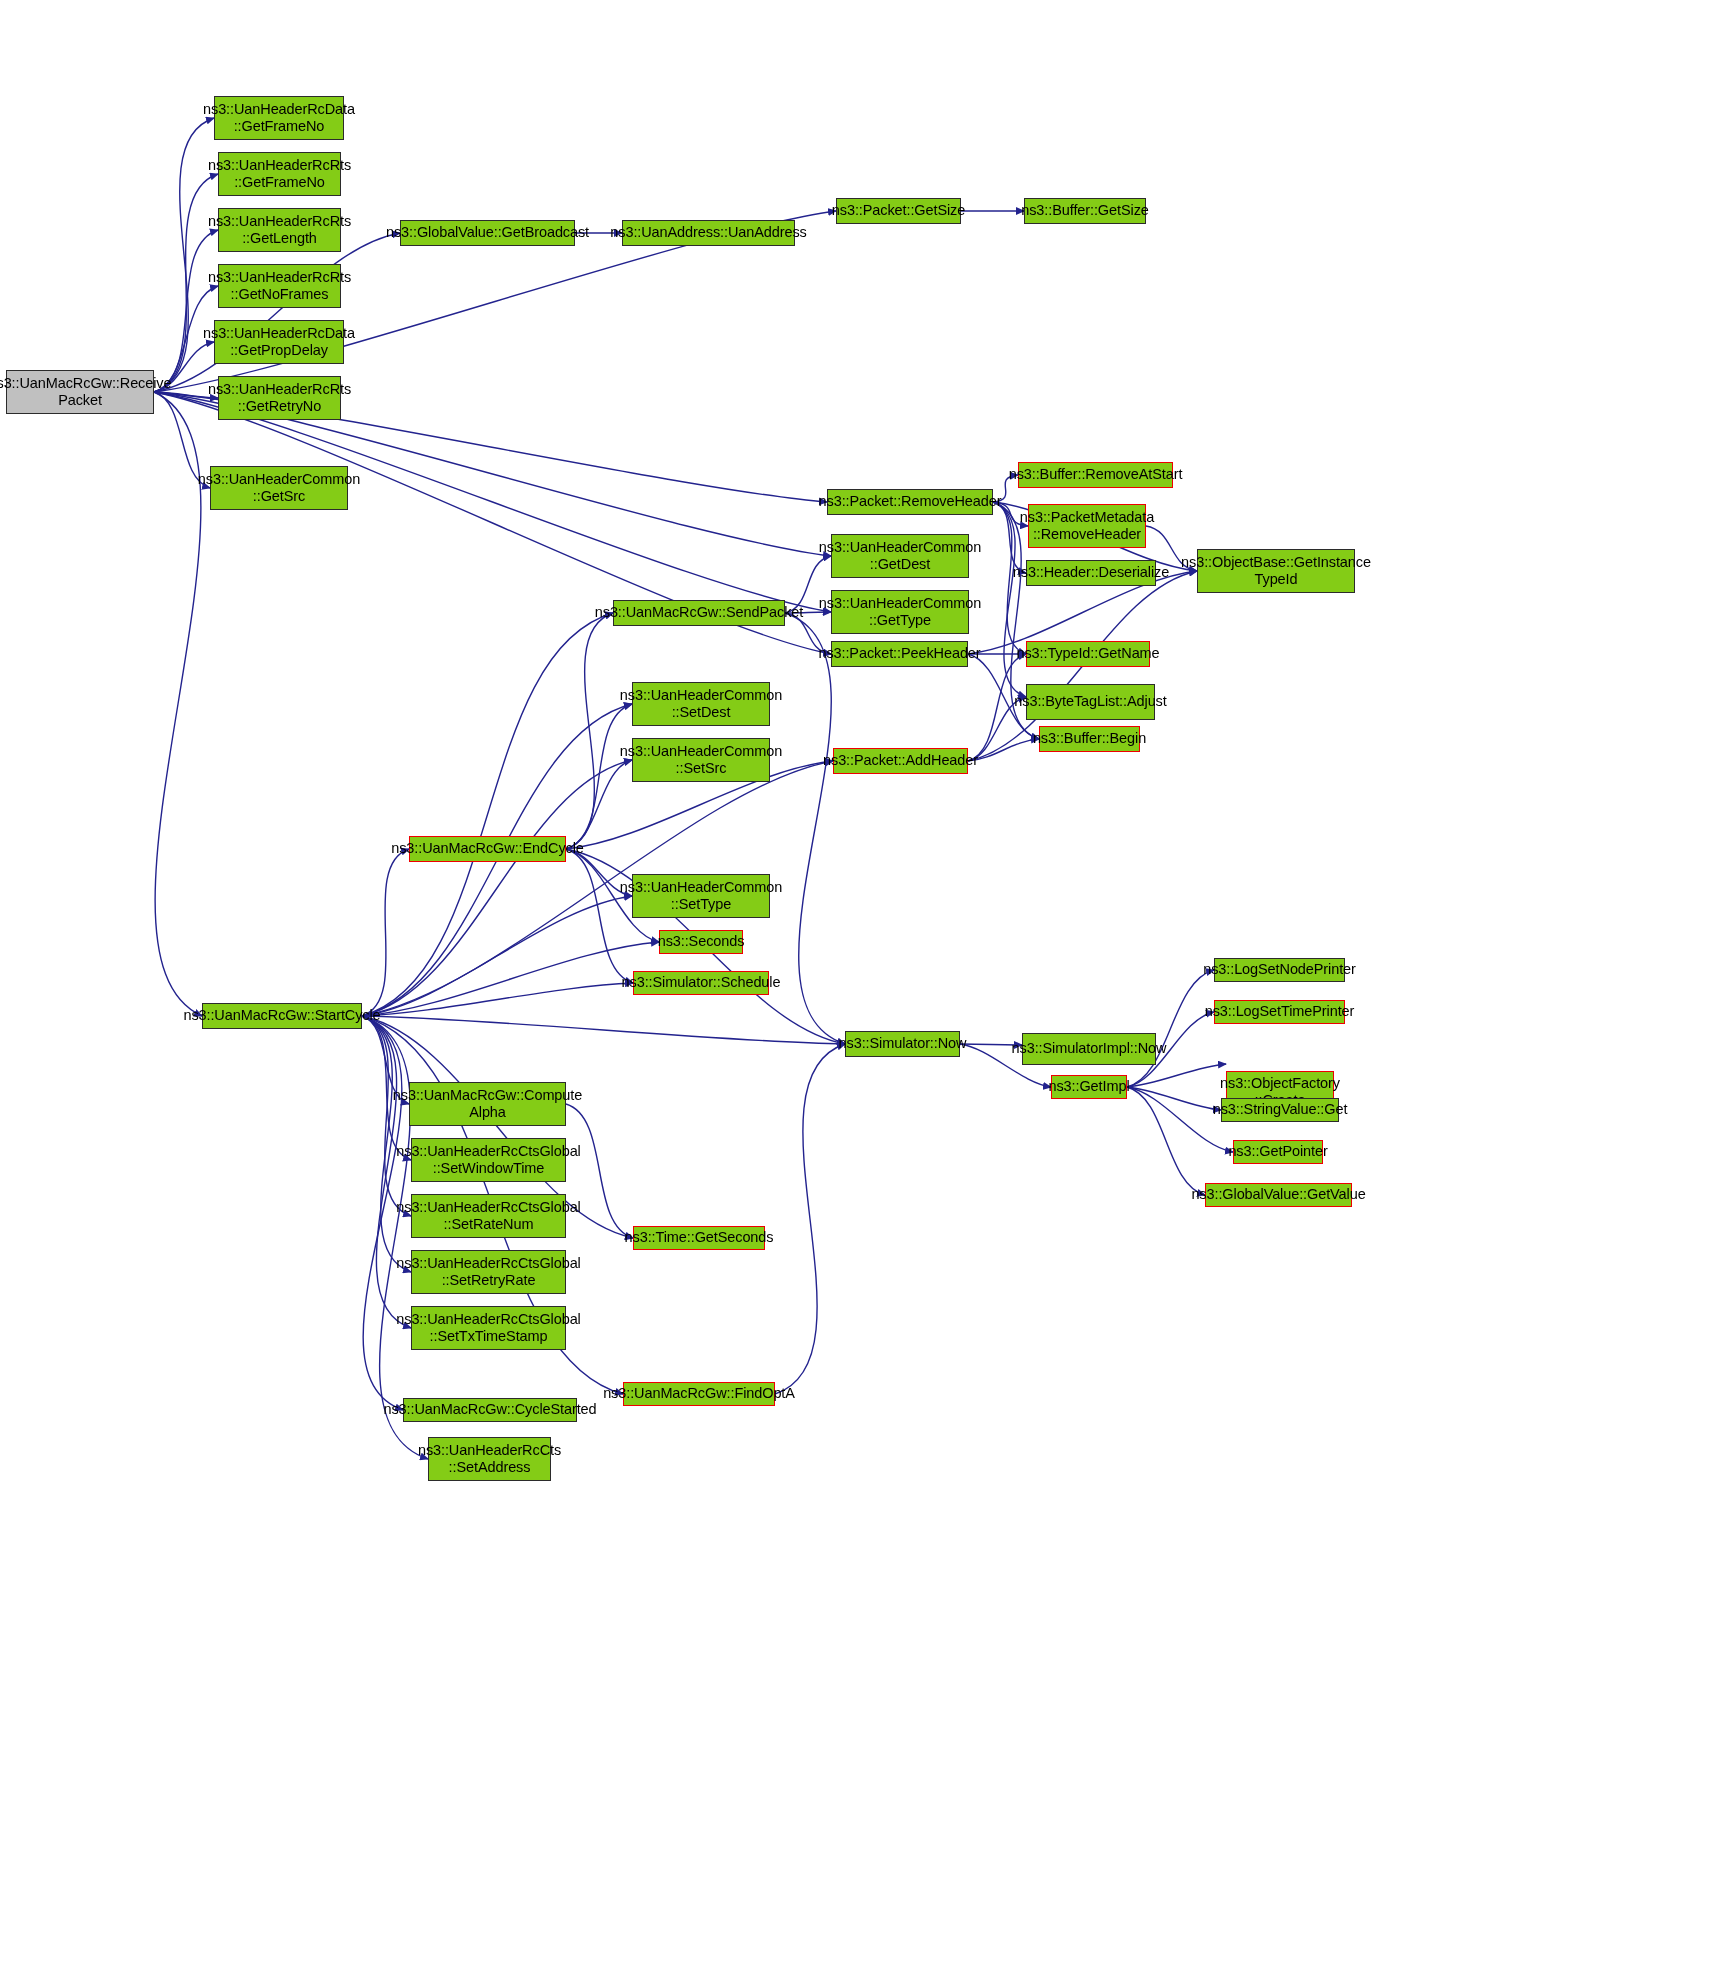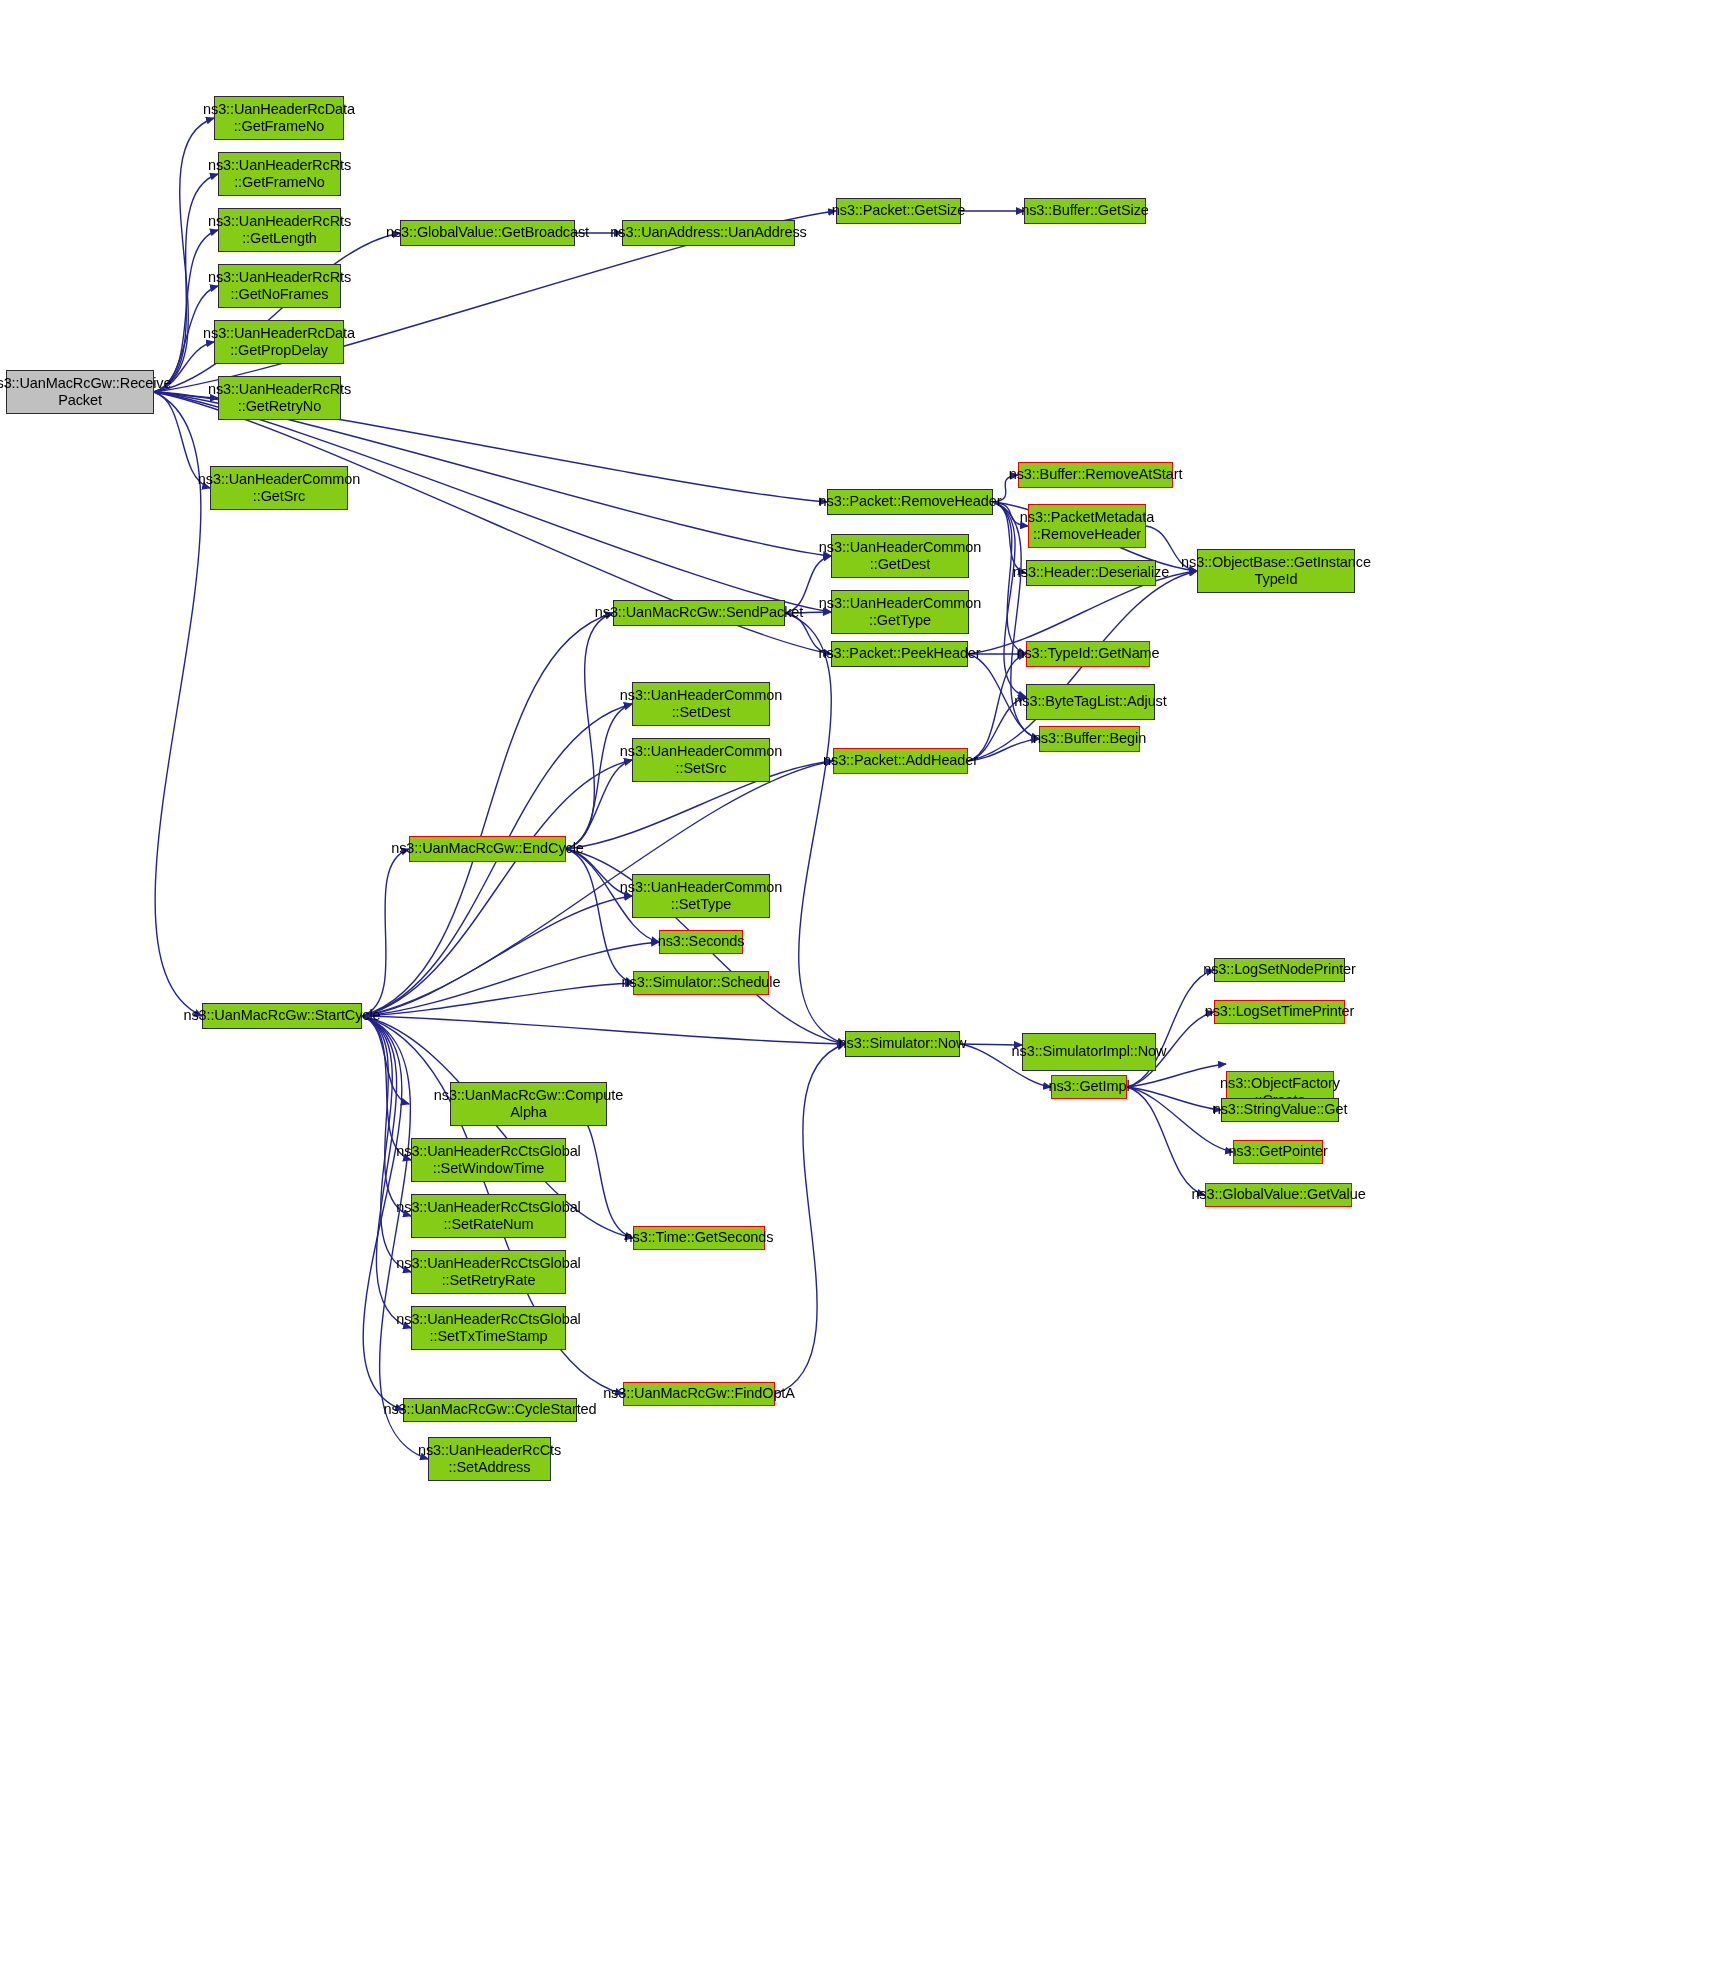--- a/index.html
+++ b/index.html
@@ -175,30 +175,30 @@
 ::SetDest</span></div>
       <div class="node" style="left: 632px; top: 738px; width: 138px; height: 44px;"><span class="lbl">ns3::UanHeaderCommon
 ::SetSrc</span></div>
       <div class="node red" style="left: 409px; top: 836px; width: 157px; height: 26px;"><span class="lbl">ns3::UanMacRcGw::EndCycle</span></div>
       <div class="node" style="left: 632px; top: 874px; width: 138px; height: 44px;"><span class="lbl">ns3::UanHeaderCommon
 ::SetType</span></div>
       <div class="node red" style="left: 659px; top: 930px; width: 84px; height: 24px;"><span class="lbl">ns3::Seconds</span></div>
       <div class="node red" style="left: 633px; top: 971px; width: 136px; height: 24px;"><span class="lbl">ns3::Simulator::Schedule</span></div>
       <div class="node" style="left: 202px; top: 1003px; width: 160px; height: 26px;"><span class="lbl">ns3::UanMacRcGw::StartCycle</span></div>
       <div class="node" style="left: 845px; top: 1031px; width: 115px; height: 26px;"><span class="lbl">ns3::Simulator::Now</span></div>
-      <div class="node" style="left: 1022px; top: 1033px; width: 134px; height: 38px;"><span class="lbl">ns3::SimulatorImpl::Now</span></div>
+      <div class="node" style="left: 1022px; top: 1033px; width: 134px; height: 32px;"><span class="lbl">ns3::SimulatorImpl::Now</span></div>
       <div class="node red" style="left: 1051px; top: 1075px; width: 76px; height: 24px;"><span class="lbl">ns3::GetImpl</span></div>
       <div class="node" style="left: 1214px; top: 958px; width: 131px; height: 24px;"><span class="lbl">ns3::LogSetNodePrinter</span></div>
       <div class="node red" style="left: 1214px; top: 1000px; width: 131px; height: 24px;"><span class="lbl">ns3::LogSetTimePrinter</span></div>
       <div class="node red" style="left: 1226px; top: 1043px; width: 108px; height: 42px; margin-top: 28px;"><span class="lbl">ns3::ObjectFactory
 ::Create</span></div>
       <div class="node" style="left: 1221px; top: 1098px; width: 118px; height: 24px;"><span class="lbl">ns3::StringValue::Get</span></div>
       <div class="node red" style="left: 1233px; top: 1140px; width: 90px; height: 24px;"><span class="lbl">ns3::GetPointer</span></div>
       <div class="node red" style="left: 1205px; top: 1183px; width: 147px; height: 24px;"><span class="lbl">ns3::GlobalValue::GetValue</span></div>
-      <div class="node" style="left: 409px; top: 1082px; width: 157px; height: 44px; margin-left: 41px;"><span class="lbl">ns3::UanMacRcGw::Compute
+      <div class="node" style="left: 409px; top: 1082px; width: 157px; height: 44px;"><span class="lbl">ns3::UanMacRcGw::Compute
 Alpha</span></div>
       <div class="node" style="left: 411px; top: 1138px; width: 155px; height: 44px;"><span class="lbl">ns3::UanHeaderRcCtsGlobal
 ::SetWindowTime</span></div>
       <div class="node" style="left: 411px; top: 1194px; width: 155px; height: 44px;"><span class="lbl">ns3::UanHeaderRcCtsGlobal
 ::SetRateNum</span></div>
       <div class="node" style="left: 411px; top: 1250px; width: 155px; height: 44px;"><span class="lbl">ns3::UanHeaderRcCtsGlobal
 ::SetRetryRate</span></div>
       <div class="node" style="left: 411px; top: 1306px; width: 155px; height: 44px;"><span class="lbl">ns3::UanHeaderRcCtsGlobal
 ::SetTxTimeStamp</span></div>
       <div class="node red" style="left: 633px; top: 1226px; width: 132px; height: 24px;"><span class="lbl">ns3::Time::GetSeconds</span></div>

